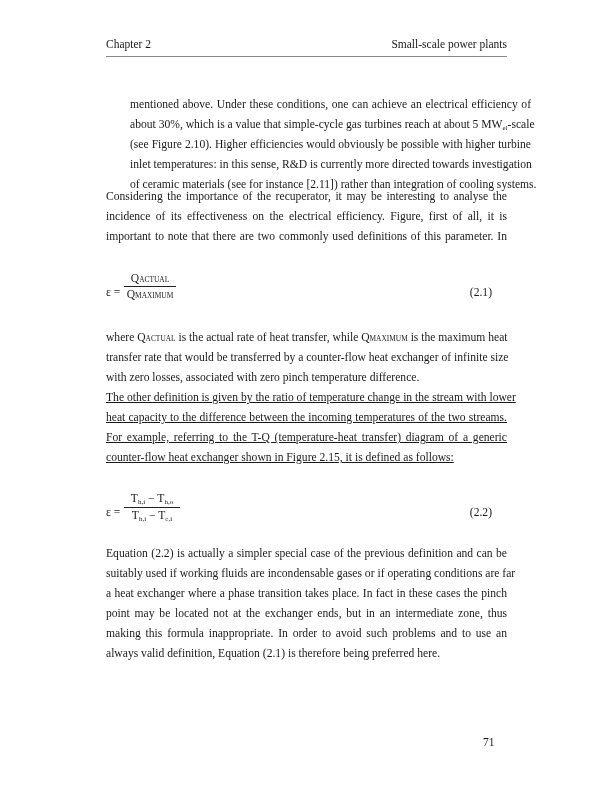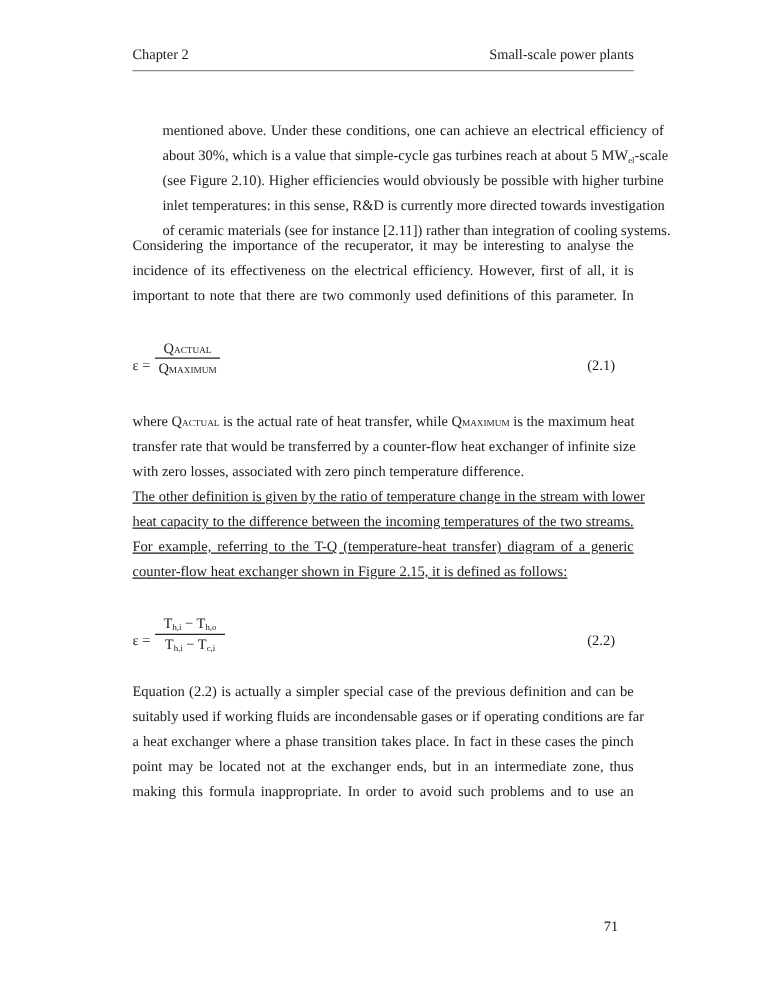--- a/index.html
+++ b/index.html
@@ -38,21 +38,21 @@
   <div class="para" style="top:95px;margin-left:24px;">
     <span class="l">mentioned above. Under these conditions, one can achieve an electrical efficiency of</span>
     <span class="l"><span>about 30%, which is a value that simple-cycle gas turbines reach at about 5 MW</span><span class="sub">el</span><span>-scale</span></span>
     <span class="l">(see Figure 2.10). Higher efficiencies would obviously be possible with higher turbine</span>
     <span class="l">inlet temperatures: in this sense, R&amp;D is currently more directed towards investigation</span>
     <span class="l last">of ceramic materials (see for instance [2.11]) rather than integration of cooling systems.</span>
   </div>
 
   <div class="para" style="top:187px;">
     <span class="l">Considering the importance of the recuperator, it may be interesting to analyse the</span>
-    <span class="l">incidence of its effectiveness on the electrical efficiency. However, first of all, it is</span>
+    <span class="l">incidence of its effectiveness on the electrical efficiency. Figure, first of all, it is</span>
     <span class="l">important to note that there are two commonly used definitions of this parameter. In</span>
   </div>
 
   <div class="eq" style="top:280px;">
     <span class="eps" style="top:6px;">ε =</span>
     <span class="frac" style="left:18px; top:-8px;">
       <span class="num"><span>Q</span><span class="smallcaps">ACTUAL</span></span>
       <span class="bar" style="width:52px;"></span>
       <span class="den"><span>Q</span><span class="smallcaps">MAXIMUM</span></span>
     </span>
@@ -81,16 +81,17 @@
     </span>
     <span class="eqnum" style="top:2px;">(2.2)</span>
   </div>
 
   <div class="para" style="top:544px;">
     <span class="l">Equation (2.2) is actually a simpler special case of the previous definition and can be</span>
     <span class="l">suitably used if working fluids are incondensable gases or if operating conditions are far</span>
     <span class="l">a heat exchanger where a phase transition takes place. In fact in these cases the pinch</span>
     <span class="l">point may be located not at the exchanger ends, but in an intermediate zone, thus</span>
     <span class="l">making this formula inappropriate. In order to avoid such problems and to use an</span>
+    <span class="l last">always valid definition, Equation (2.1) is therefore being preferred here.</span>
   </div>
 
   <div class="pagenum">71</div>
 </div>
 
 </body></html>

